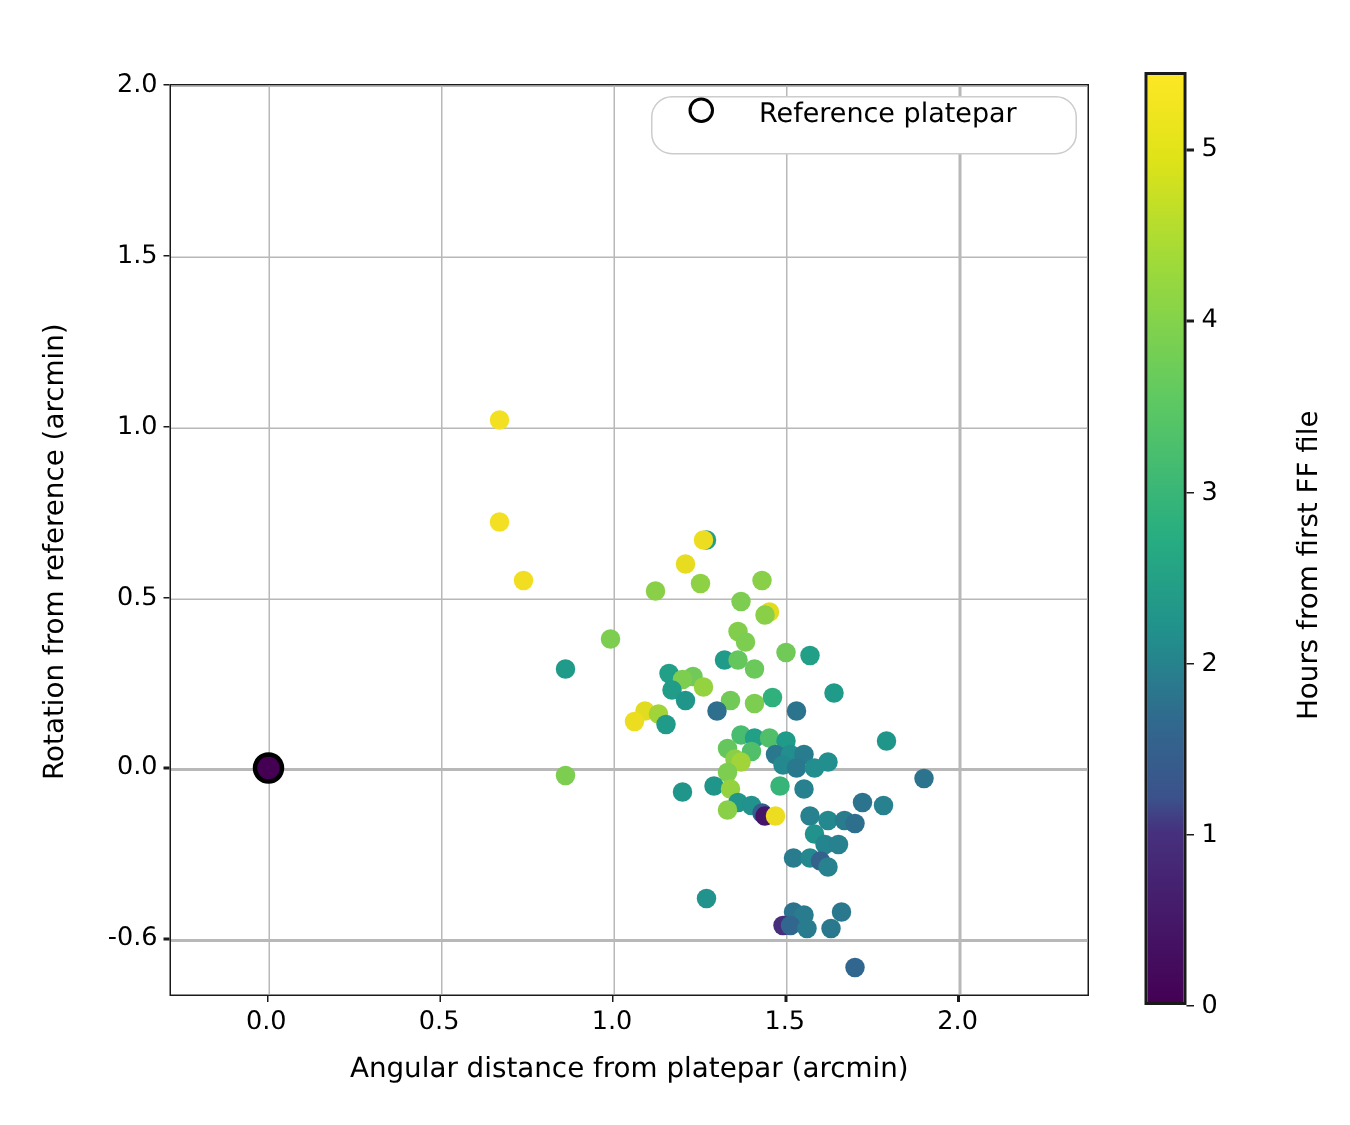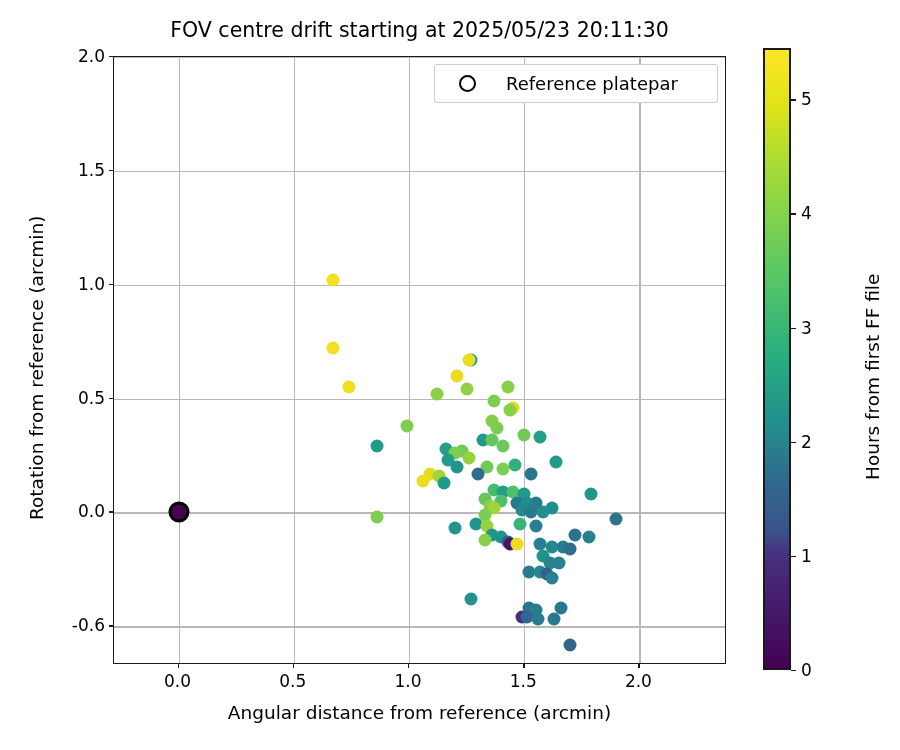--- a/index.html
+++ b/index.html
@@ -42,22 +42,22 @@
 
   
   .pt{position:absolute;width:13px;height:13px;border-radius:50%;
       transform:translate(-50%,-50%);}
   .refpt{position:absolute;width:15px;height:15px;border-radius:50%;
       transform:translate(-50%,-50%);border:3px solid #000;box-sizing:content-box;}
 
   
   #legend{
     position:absolute;left:434px;top:64px;width:284px;height:39px;
-    background:#fff;border:1px solid #cccccc;border-radius:3px;
-    display:flex;align-items:center;box-sizing:border-box;
+    background:#fff;border:1px solid #cccccc;border-radius:14px;
+    display:flex;box-sizing:border-box;
   }
   #legend .lgmark{width:17px;height:17px;border-radius:50%;
     border:2.2px solid #000;background:#fff;box-sizing:border-box;margin-left:24px;}
   #legend .lgtext{font-size:18px;color:#000;margin-left:30px;white-space:nowrap;}
 
   
   #cbar{
     position:absolute;left:763px;top:48px;width:28px;height:622px;
     border:2px solid #1a1a1a;box-sizing:border-box;
     background:linear-gradient(to top,
@@ -71,21 +71,20 @@
     position:absolute;font-size:18.5px;color:#000;white-space:nowrap;
     transform:rotate(-90deg);transform-origin:left top;
     left:862px;top:480px;
   }
 </style>
 </head>
 <body>
 
 <div id="fig">
 
-  <div id="title">FOV centre drift starting at 2025/05/23 20:11:30</div>
 
   <div id="axes">
     <div id="gridlayer">
         <div class="gridline v" style="left: 64.5263px;"></div>
         <div class="gridline v" style="left: 179.752px;"></div>
         <div class="gridline v" style="left: 294.977px;"></div>
         <div class="gridline v" style="left: 410.203px;"></div>
         <div class="gridline v" style="left: 525.429px;"></div>
         <div class="gridline h" style="top: 569.288px;"></div>
         <div class="gridline h" style="top: 455.431px;"></div>
@@ -206,21 +205,21 @@
       <div class="tick y" style="left: 109px; top: 397.573px;"></div>
       <div class="ticklabel y" style="right: 795px; top: 397.573px;">0.5</div>
       <div class="tick y" style="left: 109px; top: 283.715px;"></div>
       <div class="ticklabel y" style="right: 795px; top: 283.715px;">1.0</div>
       <div class="tick y" style="left: 109px; top: 169.858px;"></div>
       <div class="ticklabel y" style="right: 795px; top: 169.858px;">1.5</div>
       <div class="tick y" style="left: 109px; top: 56px;"></div>
       <div class="ticklabel y" style="right: 795px; top: 56px;">2.0</div>
     </div>
 
-  <div id="xlabel">Angular distance from reference (arcmin)</div>
+  <div id="xlabel">Angular distance from platepar (arcmin)</div>
   <div id="ylabel">Rotation from reference (arcmin)</div>
 
   <div id="legend">
     <div class="lgmark"></div>
     <div class="lgtext">Reference platepar</div>
   </div>
 
   <div id="cbar"></div>
   <div id="cbar-ticks">
       <div class="cbtick" style="left: 791px; top: 670px;"></div>

